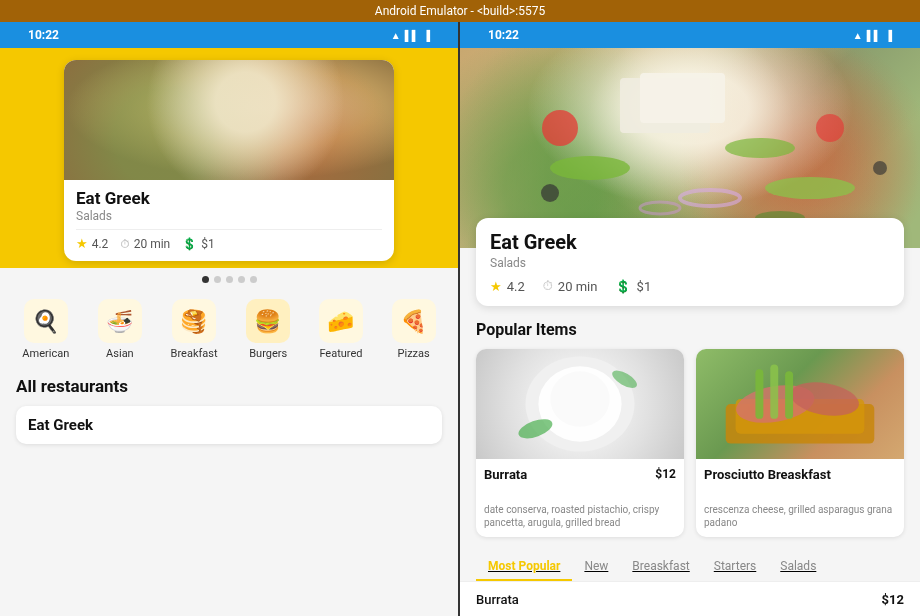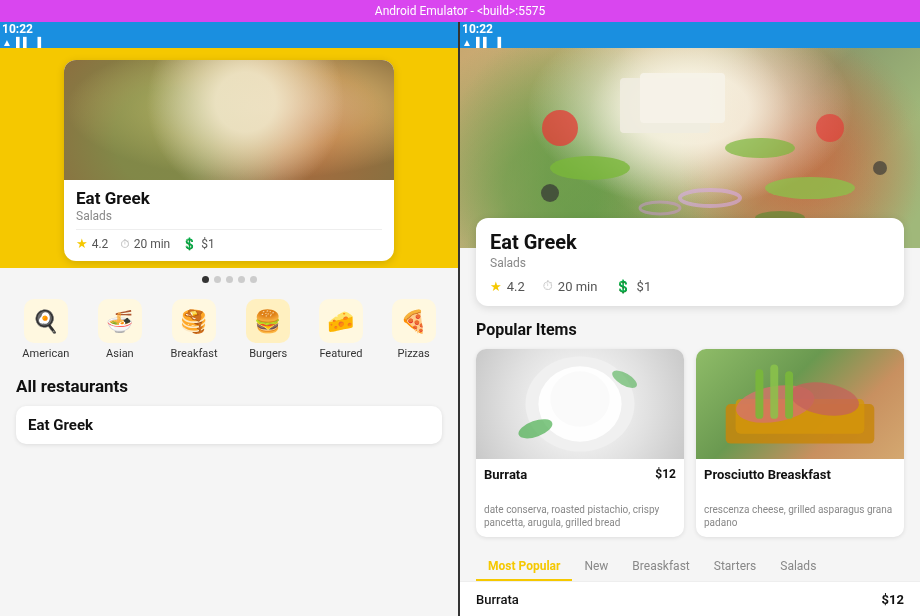--- a/index.html
+++ b/index.html
@@ -10,21 +10,21 @@
       font-family: 'Roboto', Arial, sans-serif;
       background: #e0e0e0;
       position: relative;
     }
 
     
     .title-bar {
       position: absolute;
       top: 0; left: 0; right: 0;
       height: 22px;
-      background: #d946ef;
+      background: #a16207;
       display: flex;
       align-items: center;
       justify-content: center;
       font-size: 12px;
       color: #fff;
       z-index: 100;
     }
 
     
     .panels {
@@ -44,26 +44,25 @@
       overflow: hidden;
       position: relative;
       border-right: 2px solid #333;
     }
 
     
     .status-bar {
       height: 26px;
       background: #1a8fe0;
       display: flex;
-      align-items: flex-start;
-      padding: 0 2px;
+      align-items: center;
+      padding: 0 28px;
       color: white;
       font-size: 12px;
       font-weight: bold;
-      flex-direction: column;
     }
     .status-bar .time { flex: 1; }
     .status-bar .icons { display: flex; gap: 4px; font-size: 10px; }
 
     
     .yellow-header {
       background: #f5c800;
       padding: 12px 16px 0 16px;
       position: relative;
     }
@@ -361,20 +360,21 @@
       line-height: 1.3;
     }
 
     
     .menu-tabs {
       display: flex;
       padding: 8px 12px 0 16px;
       border-bottom: 1px solid #eee;
       gap: 0;
       overflow-x: auto;
+      text-decoration: underline;
     }
     .menu-tab {
       padding: 6px 12px;
       font-size: 12px;
       color: #888;
       cursor: pointer;
       white-space: nowrap;
       border-bottom: 2px solid transparent;
     }
     .menu-tab.active {

